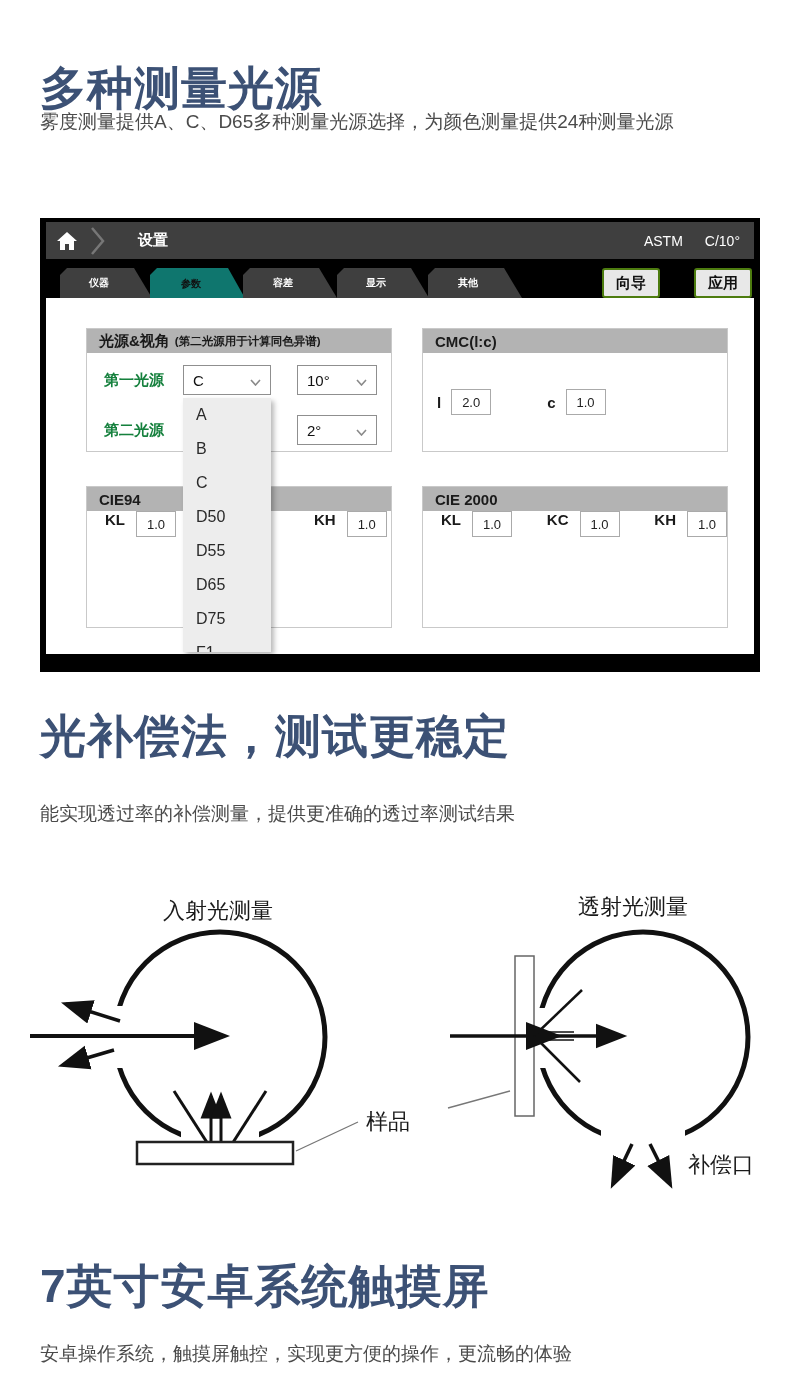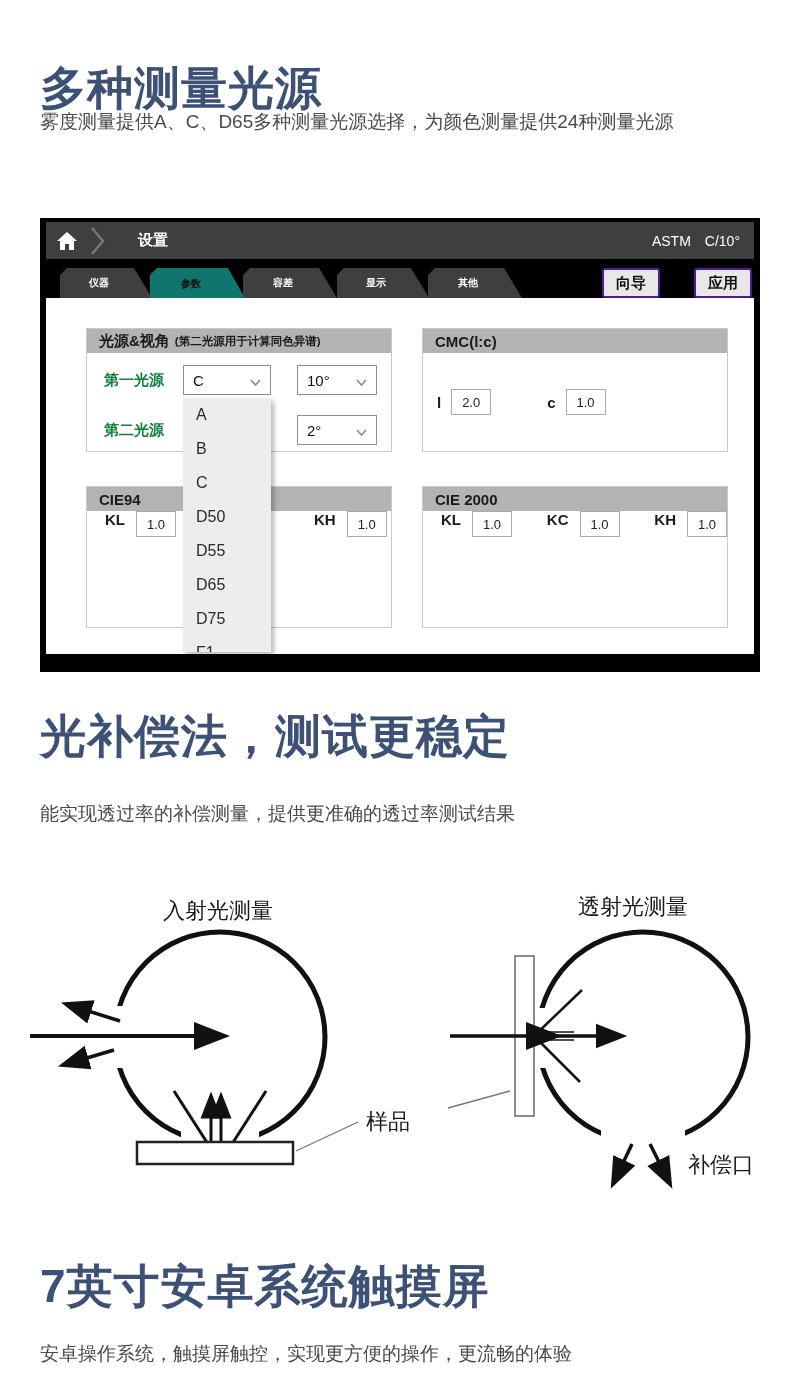--- a/index.html
+++ b/index.html
@@ -16,28 +16,28 @@
   
   .sec-heading{position:absolute;left:40px;font-size:46px;font-weight:700;color:var(--heading);letter-spacing:1px;}
   .sec-body{position:absolute;left:40px;width:745px;font-size:19px;line-height:52px;color:var(--body-text);}
 
   
   .device{position:absolute;left:40px;top:218px;width:720px;height:454px;background:#000;}
   .topbar{position:absolute;left:6px;top:4px;right:6px;height:37px;background:var(--ui-dark);display:flex;align-items:center;color:#fff;}
   .home-btn{width:42px;height:100%;display:flex;align-items:center;justify-content:center;cursor:pointer;}
   .crumb-sep{margin-left:2px;display:flex;align-items:center;}
   .topbar-title{margin-left:32px;font-size:15px;font-weight:700;}
-  .topbar-right{margin-left:auto;margin-right:14px;display:flex;gap:14px;font-size:14px;}
+  .topbar-right{margin-left:auto;margin-right:14px;display:flex;gap:22px;font-size:14px;}
 
   .tabs-row{position:absolute;left:6px;top:50px;right:6px;height:30px;}
   .tab{position:absolute;top:0;height:30px;background:var(--ui-dark);color:#fff;font-size:10px;font-weight:700;
        display:flex;align-items:center;justify-content:center;padding-right:14px;cursor:pointer;
        clip-path:polygon(0 7px,7px 0,calc(100% - 18px) 0,100% 100%,0 100%);}
   .tab.active{background:#0f766e;color:#111;height:32px;}
-  .ui-btn{position:absolute;top:0;width:58px;height:30px;background:#e8e8e8;border:2px solid #4c1d95;border-radius:3px;
+  .ui-btn{position:absolute;top:0;width:58px;height:30px;background:#e8e8e8;border:2px solid #4d7c0f;border-radius:3px;
           font-size:15px;font-weight:700;color:#111;display:flex;align-items:center;justify-content:center;cursor:pointer;}
 
   .content{position:absolute;left:6px;top:80px;width:708px;height:356px;background:#fff;overflow:hidden;}
 
   .panel{position:absolute;width:306px;border:1px solid #c9c9c9;background:#fff;}
   .panel-header{height:24px;background:var(--panel-header);display:flex;align-items:center;padding-left:12px;font-size:15px;font-weight:700;color:#1a1a1a;}
   .panel-note{font-size:11.5px;font-weight:700;margin-left:5px;}
   .p-light{left:40px;top:30px;height:124px;}
   .p-cmc{left:376px;top:30px;height:124px;}
   .p-cie94{left:40px;top:188px;height:142px;}

